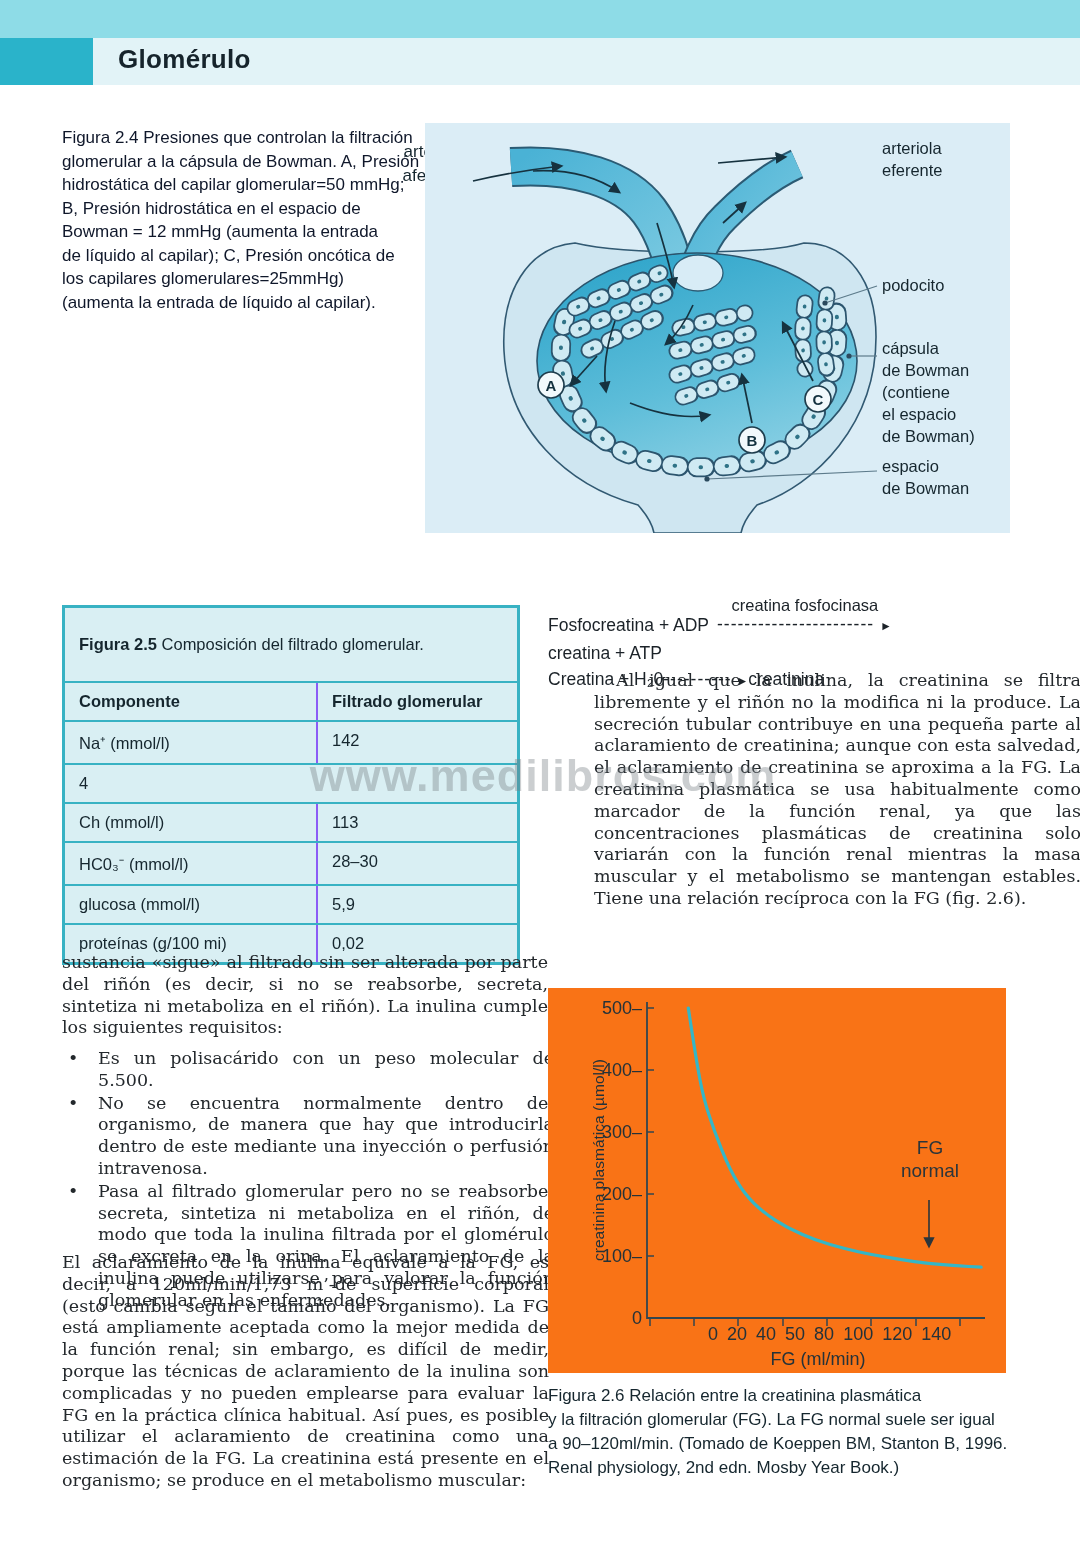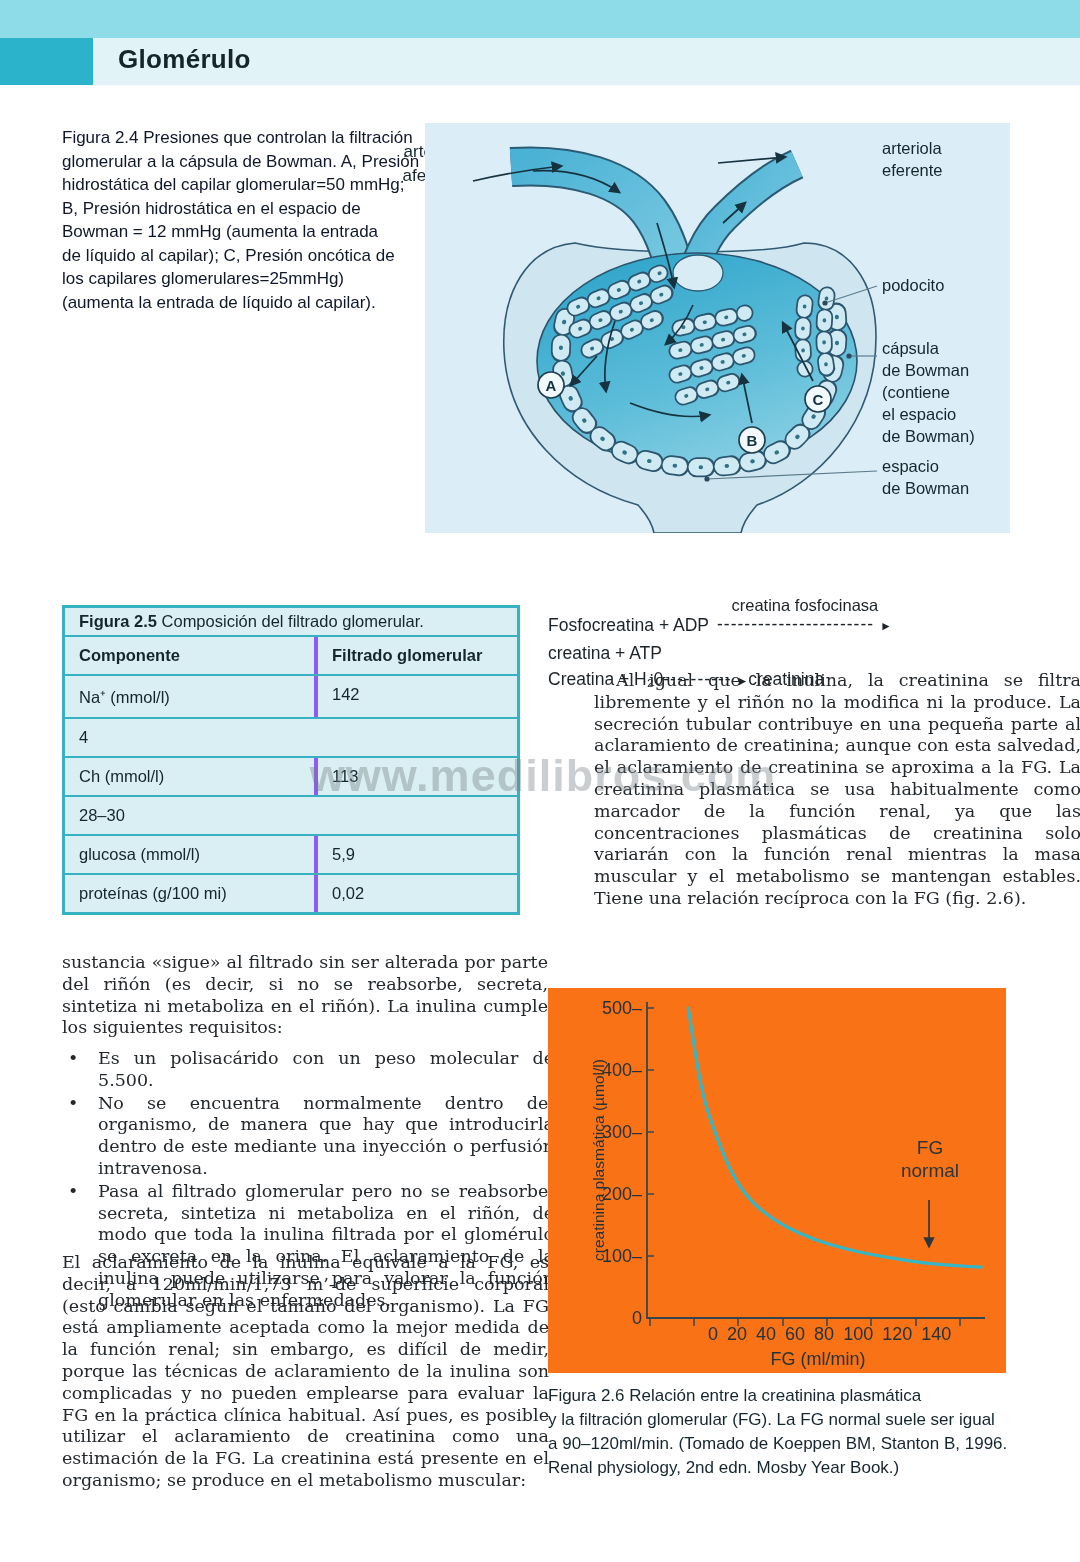--- a/index.html
+++ b/index.html
@@ -16,25 +16,25 @@
   
   .cap24{left:62px;top:126px;width:360px;font-size:17px;line-height:23.5px;color:#0f172a;}
   .aff-label{left:383px;top:140px;width:82px;text-align:right;font-size:17px;line-height:23.5px;color:#15262e;}
 
   
   .panel24{left:425px;top:123px;width:585px;height:410px;background:#dbedf6;}
   .d-label{position:absolute;left:457px;font-size:16.5px;line-height:22px;color:#15262e;}
 
   
   .tbl{left:62px;top:605px;width:458px;border:3px solid #38b2c3;background:#d9eff3;font-size:16.5px;color:#15262e;box-sizing:border-box;}
-  .tbl-title{padding:4px 14px;border-bottom:2px solid #38b2c3;}
+  .tbl-title{padding:27px 14px;border-bottom:2px solid #38b2c3;}
   .tbl-title b{font-weight:bold;}
   .trow{display:flex;border-bottom:2px solid #38b2c3;}
   .trow:last-child{border-bottom:none;}
-  .tc1{width:253px;padding:9px 0 9px 14px;border-right:4px solid #8b5cf6;box-sizing:border-box;}
+  .tc1{width:253px;padding:9px 0 9px 14px;border-right:2px solid #8b5cf6;box-sizing:border-box;}
   .tc2{flex:1;padding:9px 4px 9px 14px;}
   .thead{font-weight:bold;}
 
   
   .watermark{left:278px;top:750px;width:530px;text-align:center;font-size:45px;font-weight:bold;
              color:rgba(118,126,132,0.38);letter-spacing:1px;z-index:30;pointer-events:none;}
 
   
   .eq{left:548px;top:596px;width:470px;font-size:17.5px;color:#1b2228;}
   .eq-row1{display:flex;align-items:flex-end;}
@@ -217,20 +217,21 @@
       <div class="tc2">142</div>
     </div>
     <div class="trow">
       <div class="tc2">4</div>
     </div>
     <div class="trow">
       <div class="tc1">Ch (mmol/l)</div>
       <div class="tc2">113</div>
     </div>
     <div class="trow">
+      <div class="tc1">HC0₃⁻ (mmol/l)</div>
       <div class="tc2">28–30</div>
     </div>
     <div class="trow">
       <div class="tc1">glucosa (mmol/l)</div>
       <div class="tc2">5,9</div>
     </div>
     <div class="trow">
       <div class="tc1">proteínas (g/100 mi)</div>
       <div class="tc2">0,02</div>
     </div>
@@ -311,21 +312,21 @@
     <div class="ylab" style="top:196px;">200–</div>
     <div class="ylab" style="top:258px;">100–</div>
     <div class="ylab" style="top:320px;">0</div>
 
     <div class="ylabel-rot">creatinina plasmática (µmol/l)</div>
 
     <div class="xticksrow">
       <span>0</span>
       <span>20</span>
       <span>40</span>
-      <span>60</span>
+      <span>50</span>
       <span>80</span>
       <span>100</span>
       <span>120</span>
       <span>140</span>
     </div>
     <div class="xaxis-label">FG (ml/min)</div>
 
     <div class="fg-normal">
       <div>FG</div>
       <div>normal</div>

